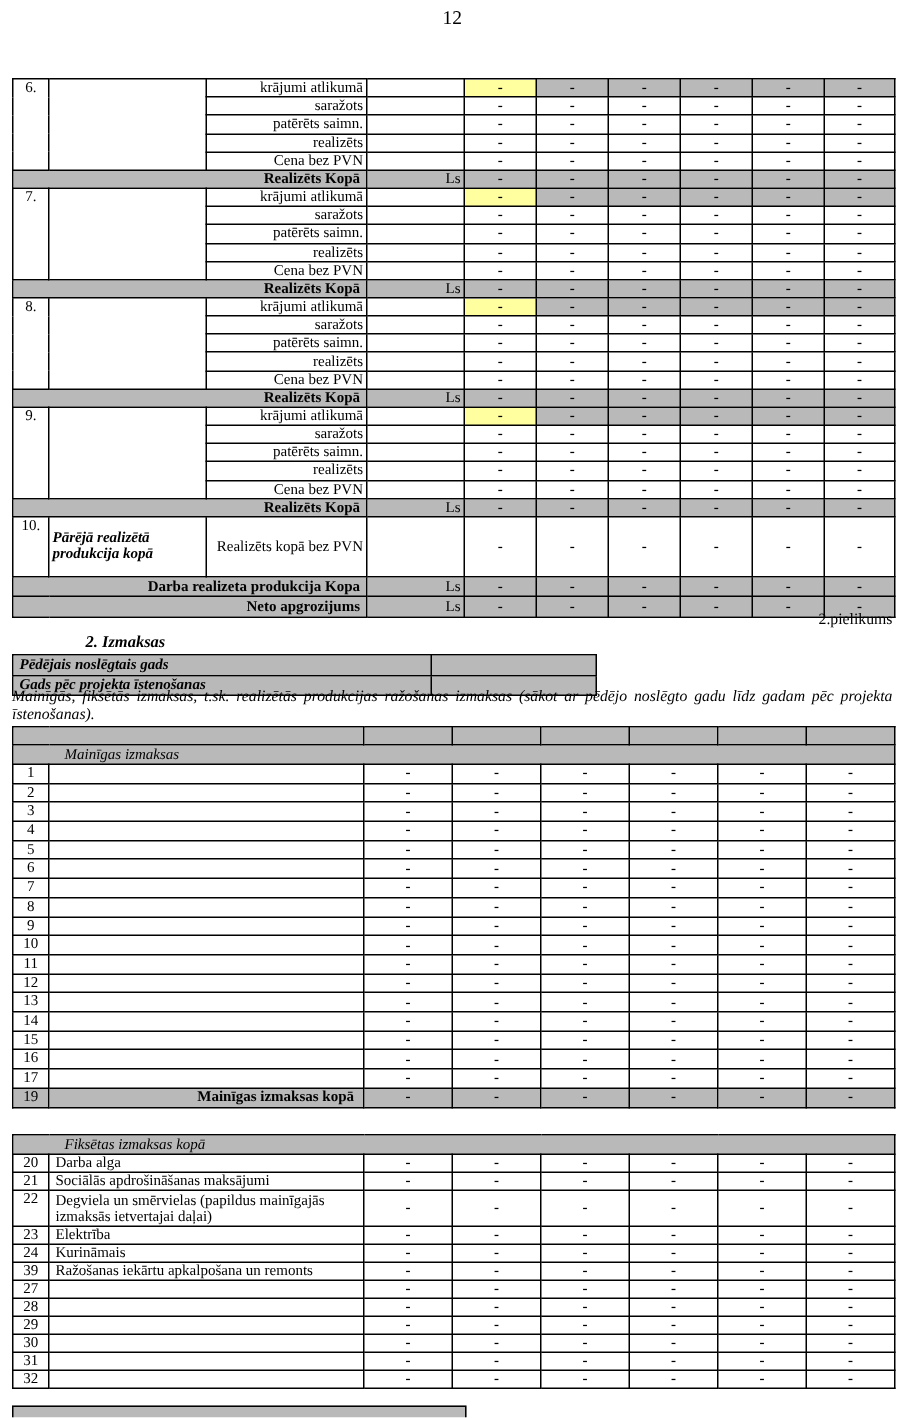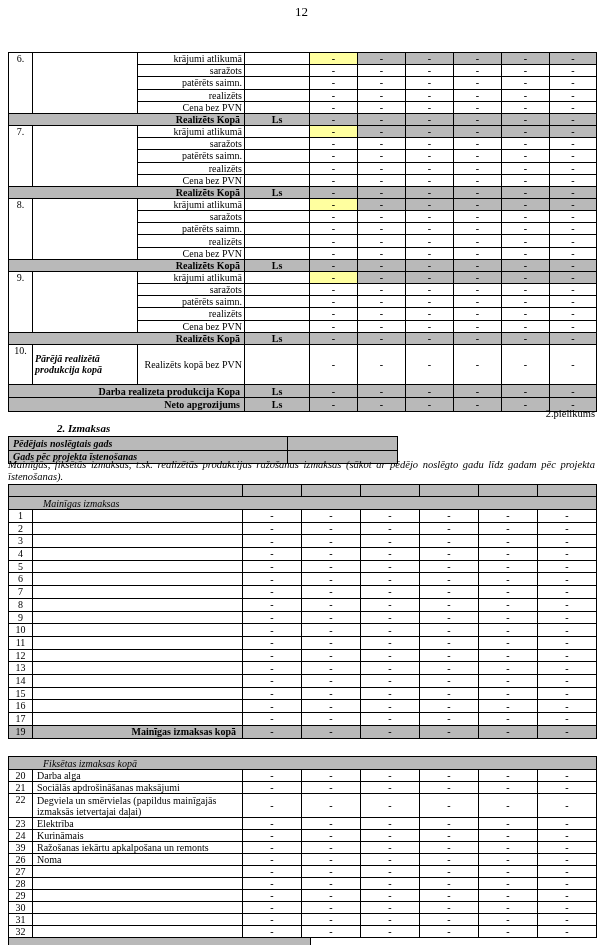--- a/index.html
+++ b/index.html
@@ -11,21 +11,21 @@
      overflow:hidden;white-space:nowrap;vertical-align:middle;}
   .t{position:absolute;left:8px;border:1.5px solid #000;}
   #top-table{top:52px;}
   .sub{height:12.2px;}
   .g{background:var(--gray,#b9b9b9);}
   .y{background:var(--yellow,#ffff9f);}
   .d{text-align:center;font-weight:bold;}
   .num{text-align:center;vertical-align:top;}
   .lbl{text-align:right;}
   .tot{text-align:right;font-weight:bold;padding-right:4px;}
-  .ls{text-align:center;font-weight:bold;}
+  .ls{text-align:right;font-weight:normal;}
   .tot-row{height:12px;}
   .sum-row{height:13.5px;}
   .row10{height:40px;}
   .name10{font-weight:bold;font-style:italic;white-space:normal;line-height:11px;}
   .attach{position:absolute;top:408px;right:8px;font-size:10.5px;}
   .sec-title{position:absolute;top:422px;left:57px;font-size:11px;font-weight:bold;font-style:italic;}
   #year-table{top:436px;}
   #year-table td{height:12.5px;}
   .ylbl{font-weight:bold;font-style:italic;padding-left:4px;}
   .desc{position:absolute;top:459px;left:8px;width:587px;font-size:10.5px;
@@ -645,30 +645,20 @@
           <td class="num">39</td>
           <td class="flbl">Ražošanas iekārtu apkalpošana un remonts</td>
           <td class="d">-</td>
           <td class="d">-</td>
           <td class="d">-</td>
           <td class="d">-</td>
           <td class="d">-</td>
           <td class="d">-</td>
         </tr>
         <tr class="frow">
-          <td class="num">26</td>
-          <td class="flbl">Noma</td>
-          <td class="d">-</td>
-          <td class="d">-</td>
-          <td class="d">-</td>
-          <td class="d">-</td>
-          <td class="d">-</td>
-          <td class="d">-</td>
-        </tr>
-        <tr class="frow">
           <td class="num">27</td>
           <td class="flbl"></td>
           <td class="d">-</td>
           <td class="d">-</td>
           <td class="d">-</td>
           <td class="d">-</td>
           <td class="d">-</td>
           <td class="d">-</td>
         </tr>
         <tr class="frow">

